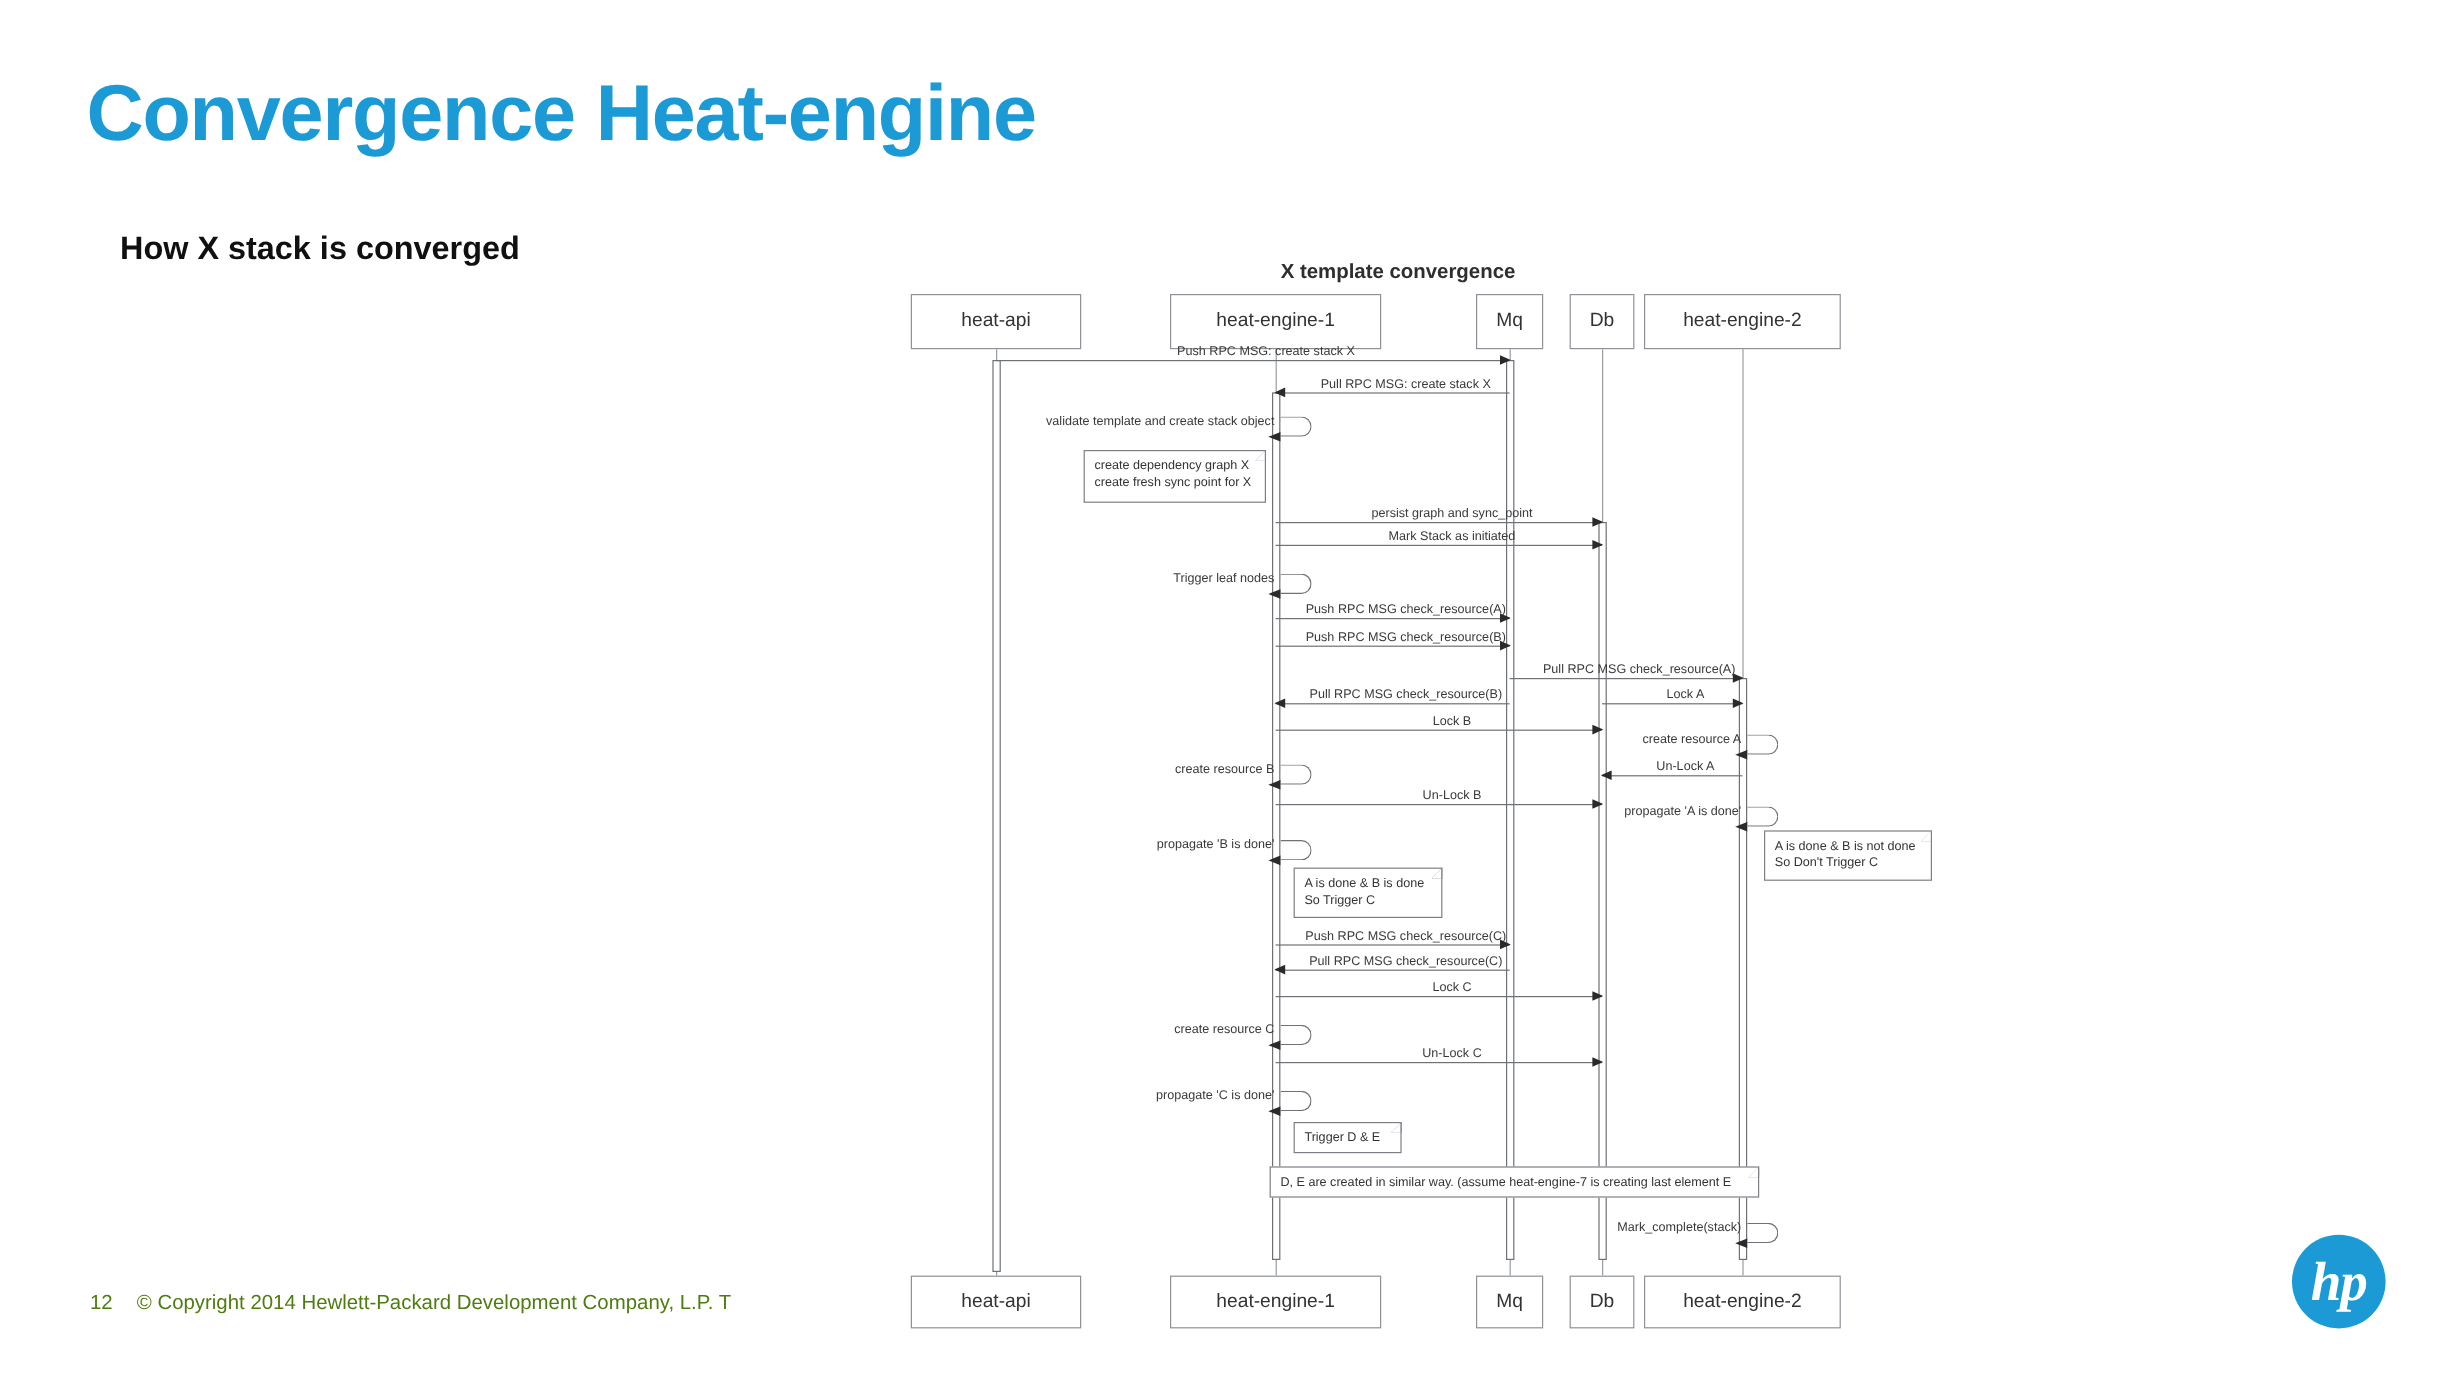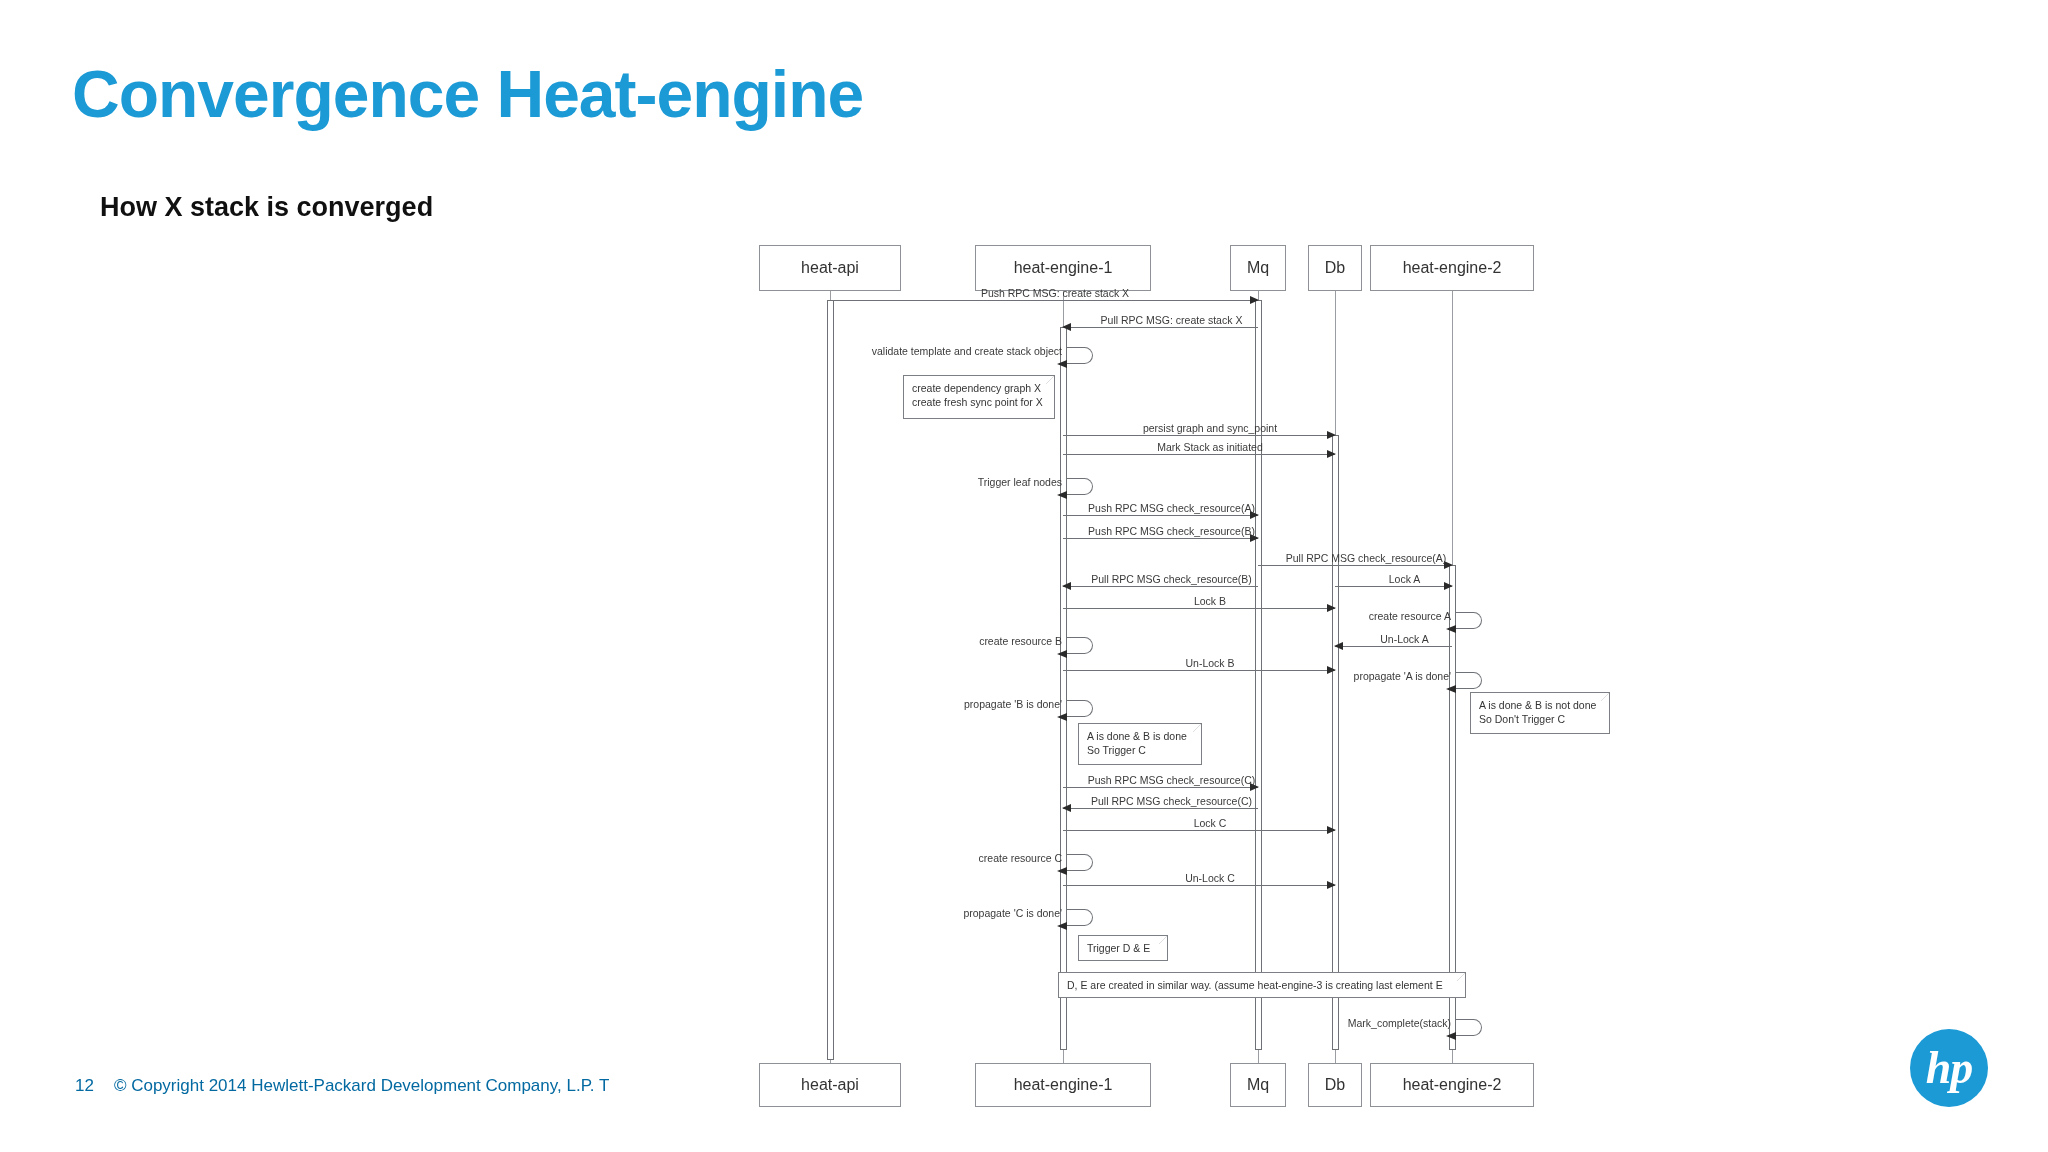--- a/index.html
+++ b/index.html
@@ -34,21 +34,21 @@
     font-size: 27px;
     font-weight: bold;
     color: #101010;
     white-space: nowrap;
   }
   #footer {
     position: absolute;
     left: 75px;
     top: 1076px;
     font-size: 17px;
-    color: #0369a1;
+    color: #4d7c0f;
     white-space: nowrap;
   }
   #footer .pagenum { margin-right: 20px; }
   #hp-logo {
     position: absolute;
     left: 1910px;
     top: 1029px;
     width: 78px;
     height: 78px;
     border-radius: 50%;
@@ -235,20 +235,23 @@
   }
 </style>
 </head>
 <body>
 
 <div id="slide">
 
   <div id="slide-title">Convergence Heat-engine</div>
   <div id="slide-subtitle">How X stack is converged</div>
 
+  <div id="diagram">
+    <div id="diagram-title">X template convergence</div>
+  </div>
 
   <div id="footer">
     <span class="pagenum">12</span><span>© Copyright 2014 Hewlett-Packard Development Company, L.P.  T</span>
   </div>
 
   <div id="hp-logo">hp</div>
 
 <div class="actor-box" style="left: 759px; top: 245px; width: 142px; height: 46px;">
       <span>heat-api</span>
     </div>
@@ -385,18 +388,18 @@
     </div>
     <div class="msg right" style="left: 1063px; top: 885px; width: 272px;">
       <span class="head"></span>
       <span class="lbl">Un-Lock C</span>
     </div>
     <div class="selfmsg" style="left: 1067px; top: 909px;">
       <span class="head"></span>
       <span class="lbl">propagate 'C is done'</span>
     </div>
     <div class="note" style="left: 1078px; top: 935px; width: 90px; min-height: 26px;"><span>Trigger D &amp; E</span></div>
-    <div class="note" style="left: 1058px; top: 972px; width: 408px; min-height: 26px;"><span>D, E are created in similar way. (assume heat-engine-3 is creating last element E</span></div>
+    <div class="note" style="left: 1058px; top: 972px; width: 408px; min-height: 26px;"><span>D, E are created in similar way. (assume heat-engine-7 is creating last element E</span></div>
     <div class="selfmsg" style="left: 1456px; top: 1019px;">
       <span class="head"></span>
       <span class="lbl">Mark_complete(stack)</span>
     </div>
   </div>
 
 </body></html>

